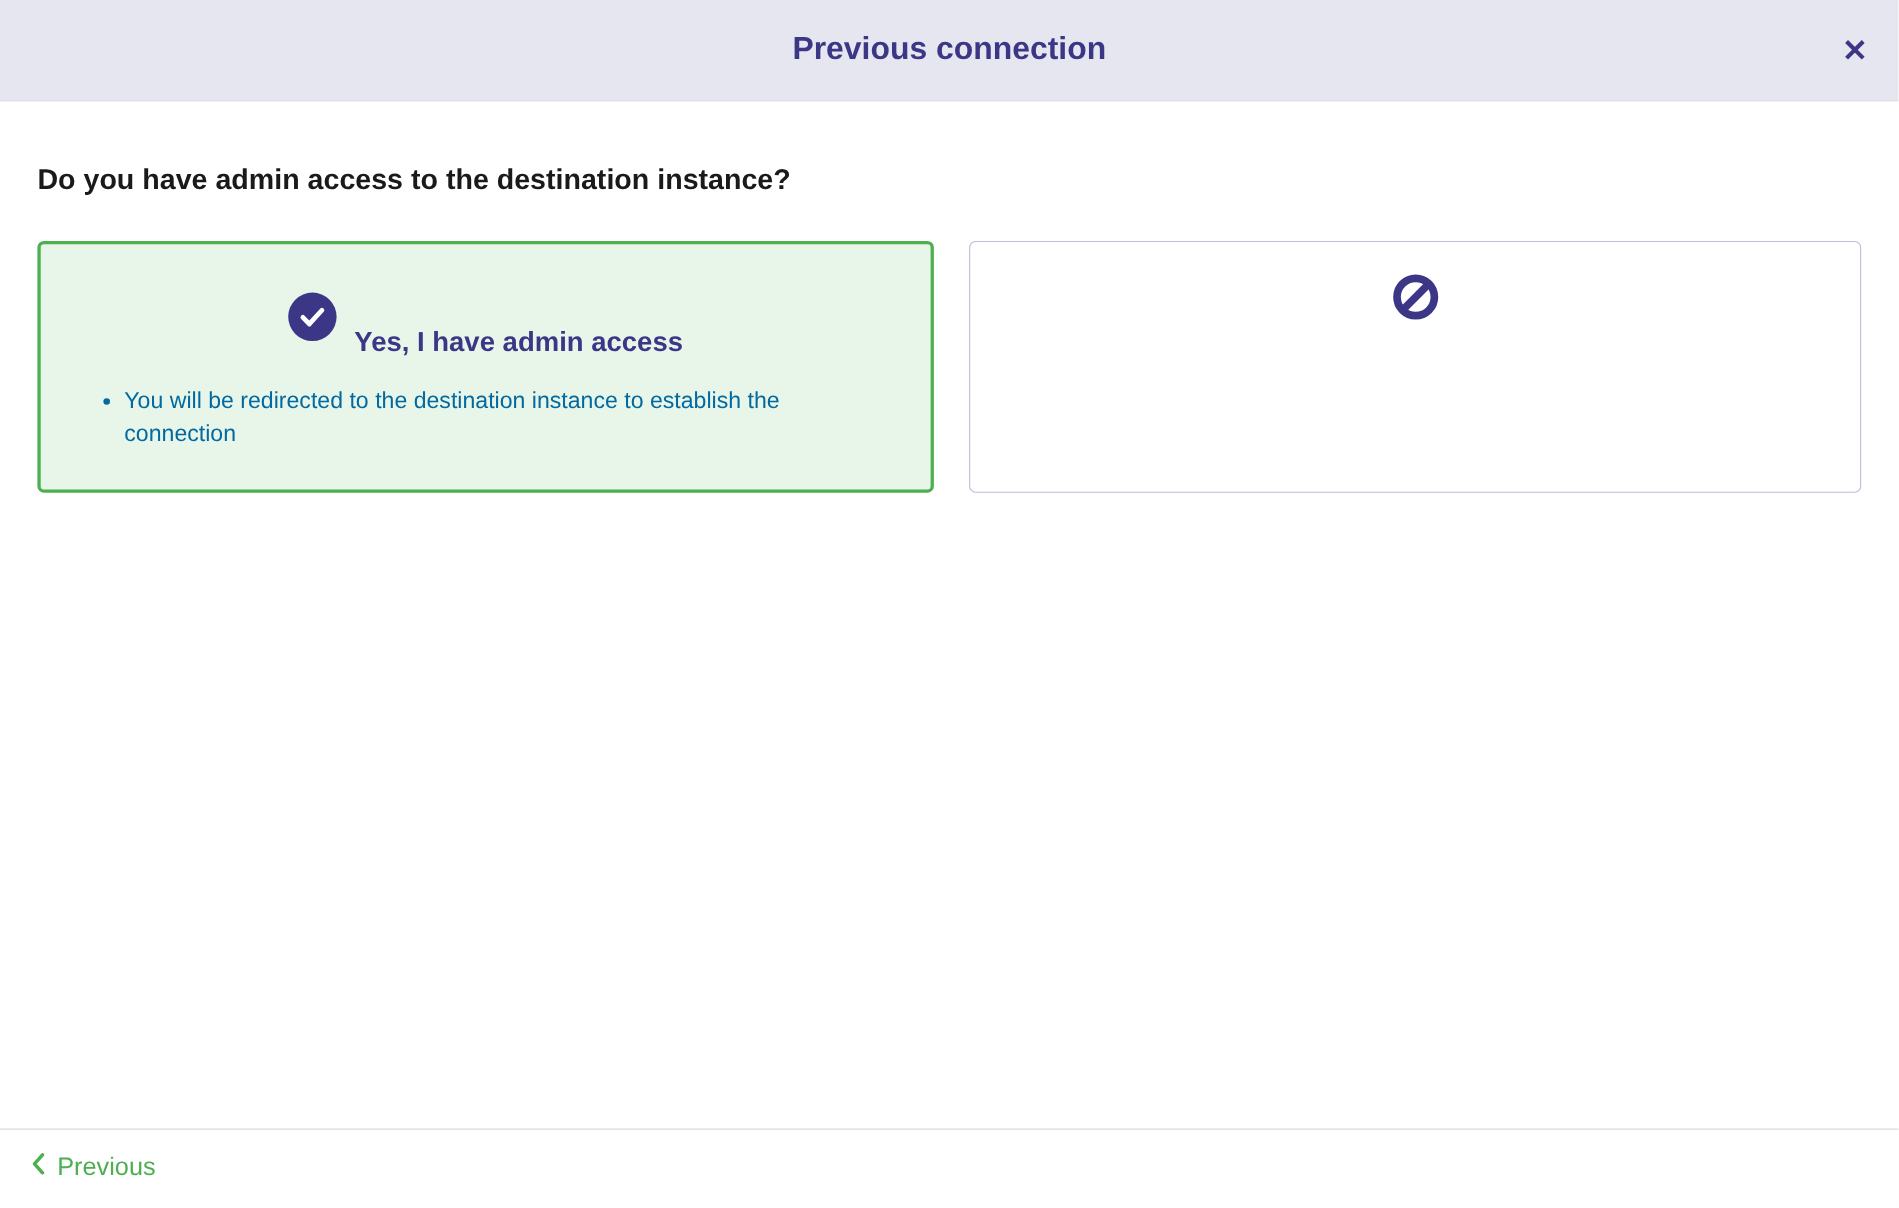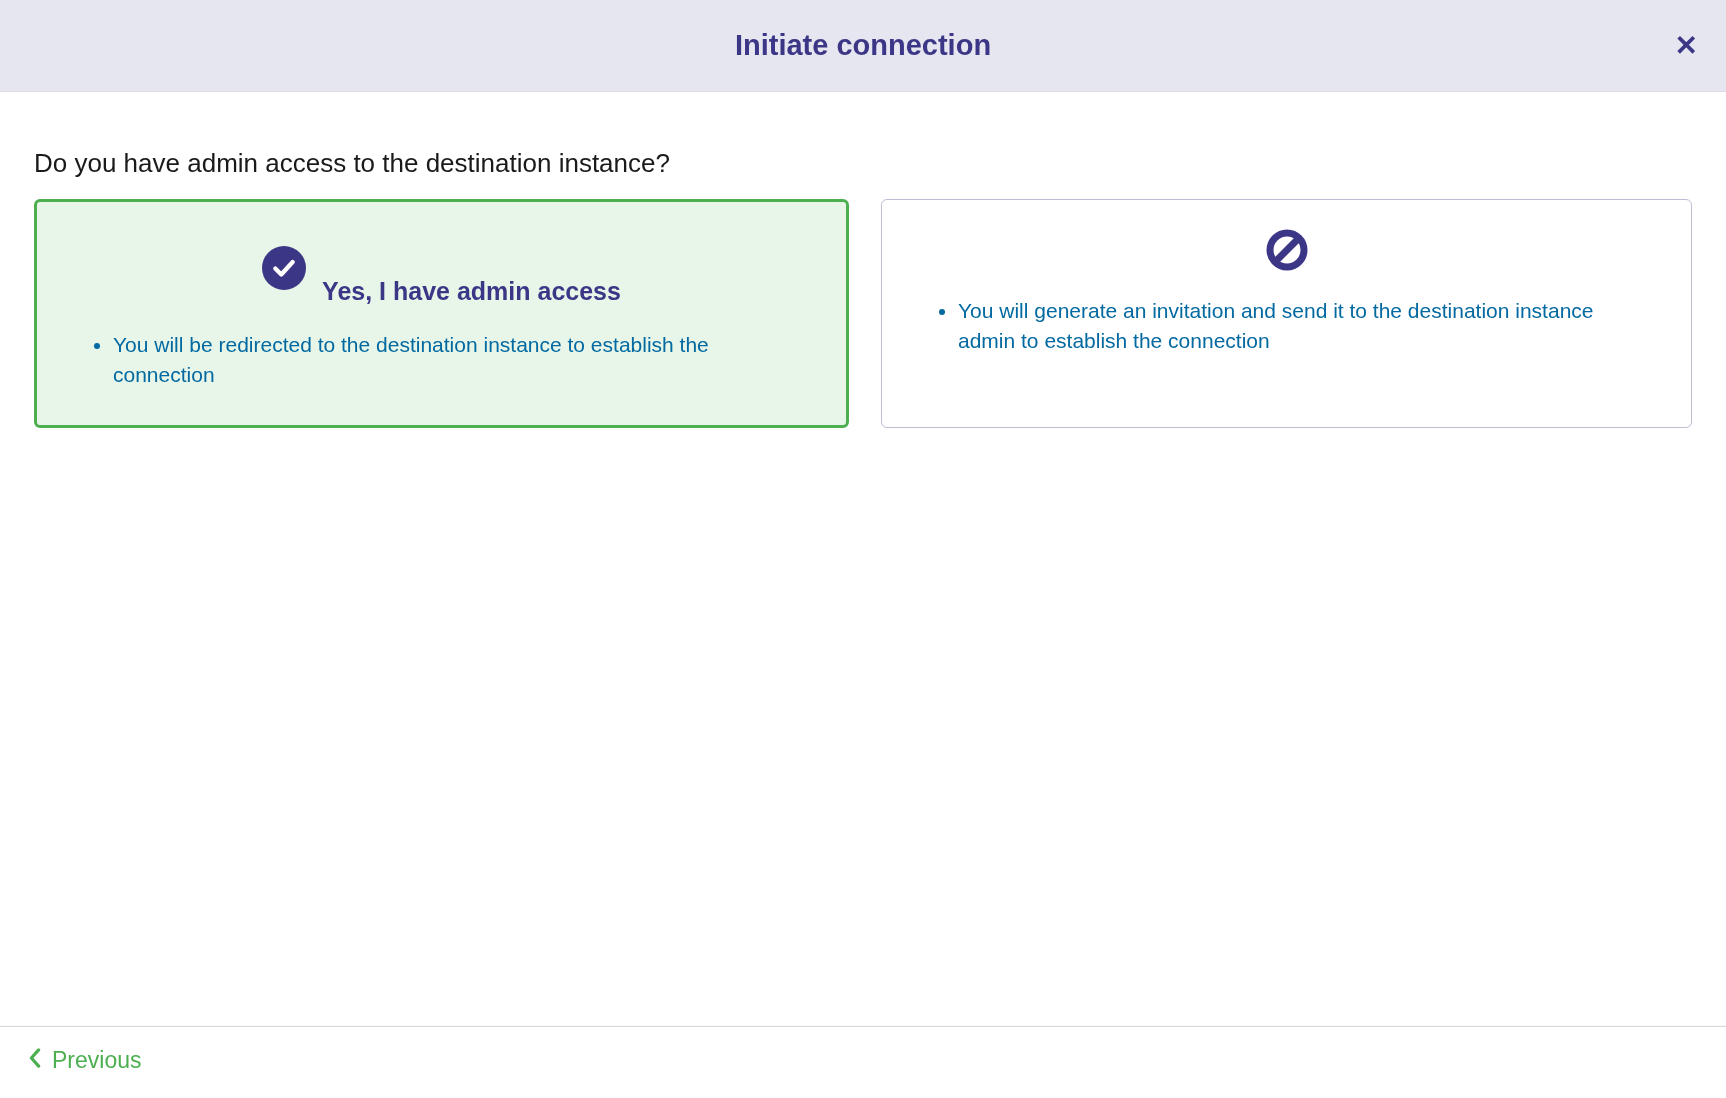--- a/index.html
+++ b/index.html
@@ -36,23 +36,23 @@
     line-height: 1;
   }
 
   .modal-body {
     flex: 1 1 auto;
     padding: 34px 34px 20px 34px;
     overflow: auto;
   }
   .question {
     font-size: 26px;
-    font-weight: 400;
+    font-weight: 700;
     color: #1a1a1a;
-    margin: 22px 0 20px 0;
+    margin: 22px 0 40px 0;
   }
   .cards {
     display: flex;
     gap: 32px;
   }
   .card {
     flex: 1 1 0;
     border-radius: 6px;
     padding: 28px 36px 30px 36px;
     cursor: pointer;
@@ -125,21 +125,21 @@
     padding: 16px 36px;
     cursor: pointer;
   }
 </style>
 </head>
 <body>
 
 <div class="modal">
 
   <div class="modal-header">
-    <div class="modal-title">Initiate connection</div>
+    <div class="modal-title">Previous connection</div>
     <div class="close-btn">
       <span>✕</span>
     </div>
   </div>
 
   <div class="modal-body">
     <div class="question">Do you have admin access to the destination instance?</div>
 
     <div class="cards">
 
@@ -159,23 +159,20 @@
 
       <div class="card unselected">
         <div class="card-head">
           <span style="width:44px;height:44px;display:flex;align-items:center;justify-content:center;flex:0 0 auto;">
             <svg width="44" height="44" viewBox="0 0 44 44">
               <circle cx="22" cy="22" r="17" fill="none" stroke="#3c3687" stroke-width="7"></circle>
               <line x1="11" y1="33" x2="33" y2="11" stroke="#3c3687" stroke-width="7"></line>
             </svg>
           </span>
         </div>
-        <ul>
-          <li>You will generate an invitation and send it to the destination instance admin to establish the connection</li>
-        </ul>
       </div>
 
     </div>
   </div>
 
   <div class="modal-footer">
     <div class="prev-link">
       <span>
         <svg width="14" height="20" viewBox="0 0 14 22" fill="none">
           <path d="M11 2 L3 11 L11 20" stroke="#4caf50" stroke-width="3.5" stroke-linecap="round" stroke-linejoin="round"></path>

